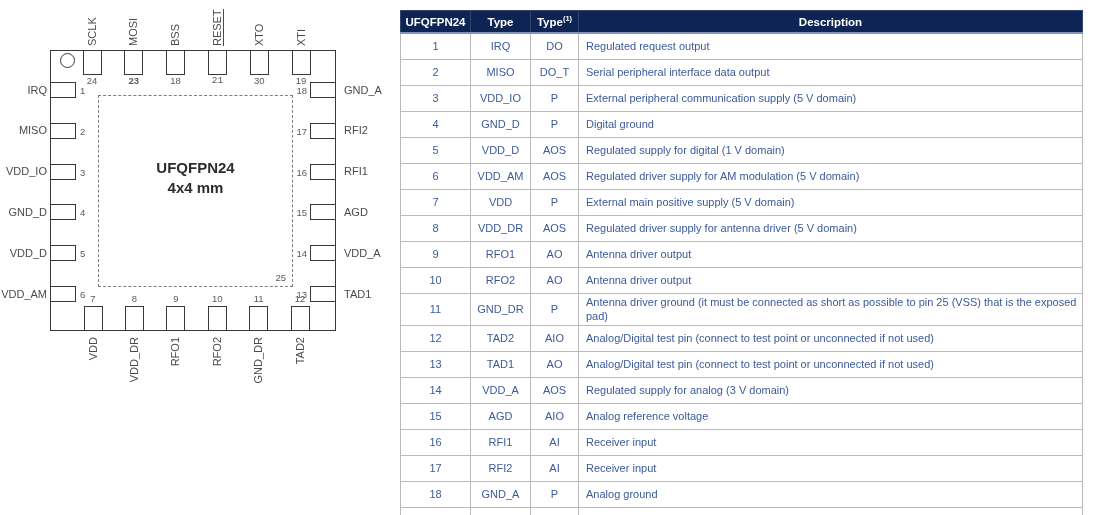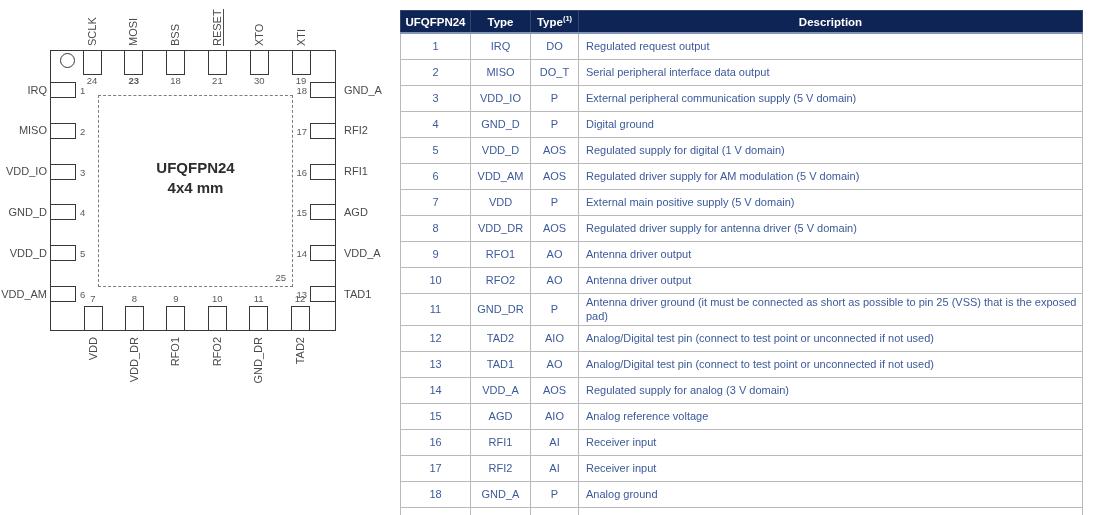--- a/index.html
+++ b/index.html
@@ -64,21 +64,21 @@
   <div class="pad pad-v" style="left: 82.5px; top: 50px;"></div>
       <div class="pnum num-c" style="left: 80px; top: 75.5px; text-align: center;">24</div>
       <div class="vlabel vl-top" style="left: 98.5px; top: 33px;"><span>SCLK</span></div>
       <div class="pad pad-v" style="left: 124.3px; top: 50px;"></div>
       <div class="pnum num-c" style="left: 121.8px; top: 75.5px; font-weight: bold;">23</div>
       <div class="vlabel vl-top" style="left: 140.3px; top: 33px;"><span>MOSI</span></div>
       <div class="pad pad-v" style="left: 166.1px; top: 50px;"></div>
       <div class="pnum num-c" style="left: 163.6px; top: 75.5px;">18</div>
       <div class="vlabel vl-top" style="left: 182.1px; top: 33px;"><span>BSS</span></div>
       <div class="pad pad-v" style="left: 207.9px; top: 50px;"></div>
-      <div class="pnum num-c" style="left: 205.4px; top: 75.5px;">21</div>
+      <div class="pnum num-c" style="left: 205.4px; top: 75.5px; font-family: Liberation Mono, monospace;">21</div>
       <div class="vlabel vl-top" style="left: 223.9px; top: 33px;"><span class="ovl">RESET</span></div>
       <div class="pad pad-v" style="left: 249.7px; top: 50px;"></div>
       <div class="pnum num-c" style="left: 247.2px; top: 75.5px;">30</div>
       <div class="vlabel vl-top" style="left: 265.7px; top: 33px;"><span>XTO</span></div>
       <div class="pad pad-v" style="left: 291.5px; top: 50px;"></div>
       <div class="pnum num-c" style="left: 289px; top: 75.5px;">19</div>
       <div class="vlabel vl-top" style="left: 307.5px; top: 33px;"><span>XTI</span></div>
       <div class="pad pad-v" style="left: 83.5px; top: 306px;"></div>
       <div class="pnum num-c" style="left: 81px; top: 294px;">7</div>
       <div class="vlabel vl-bottom" style="left: 99.5px; top: 394px;"><span>VDD</span></div>

